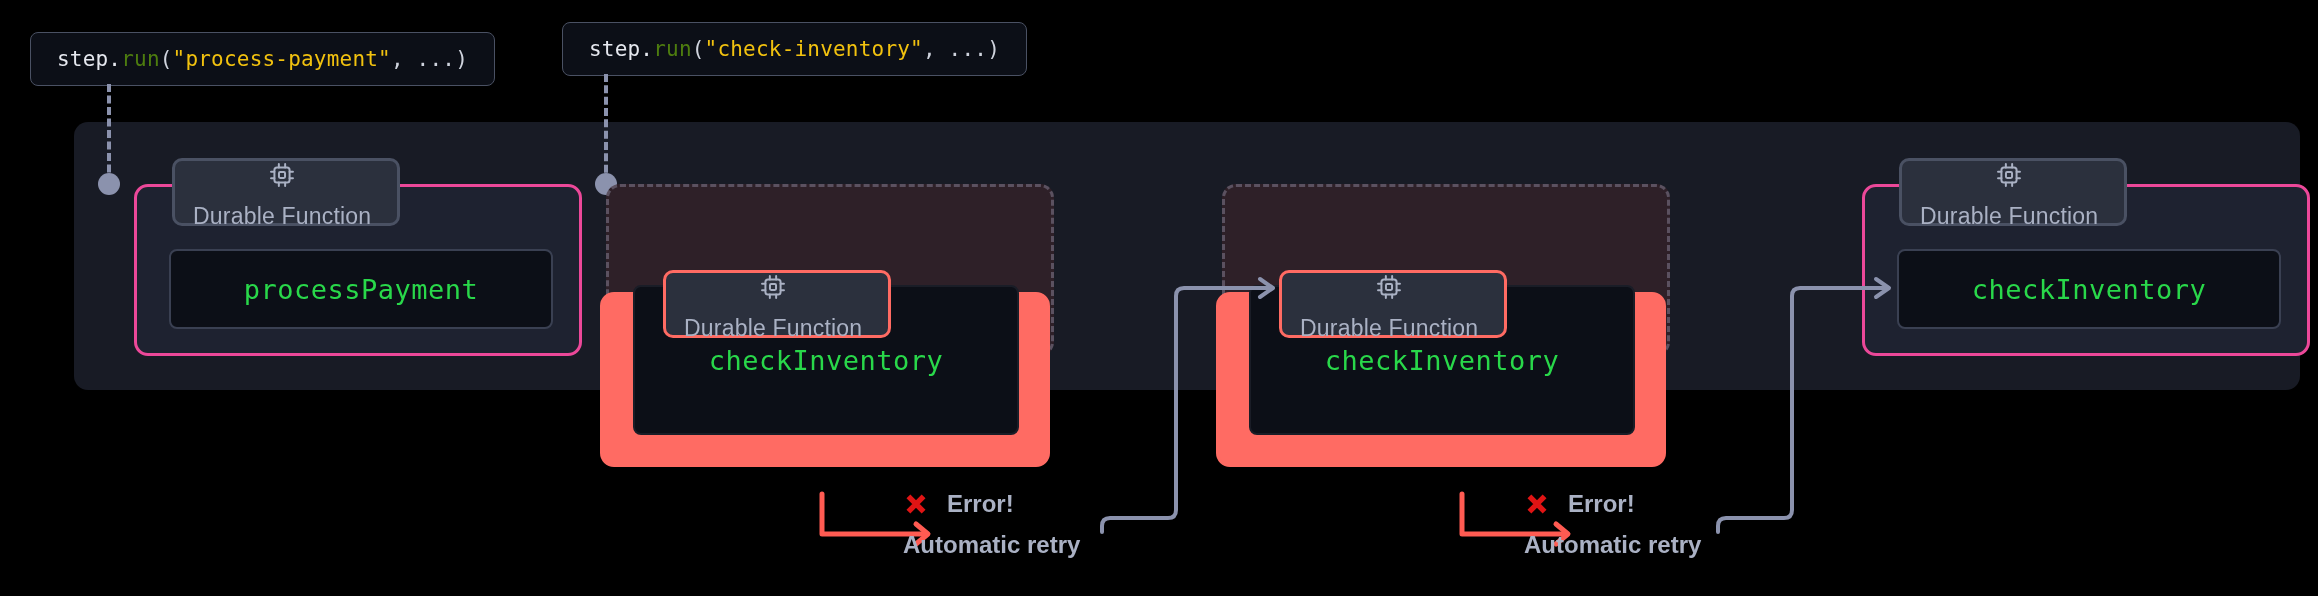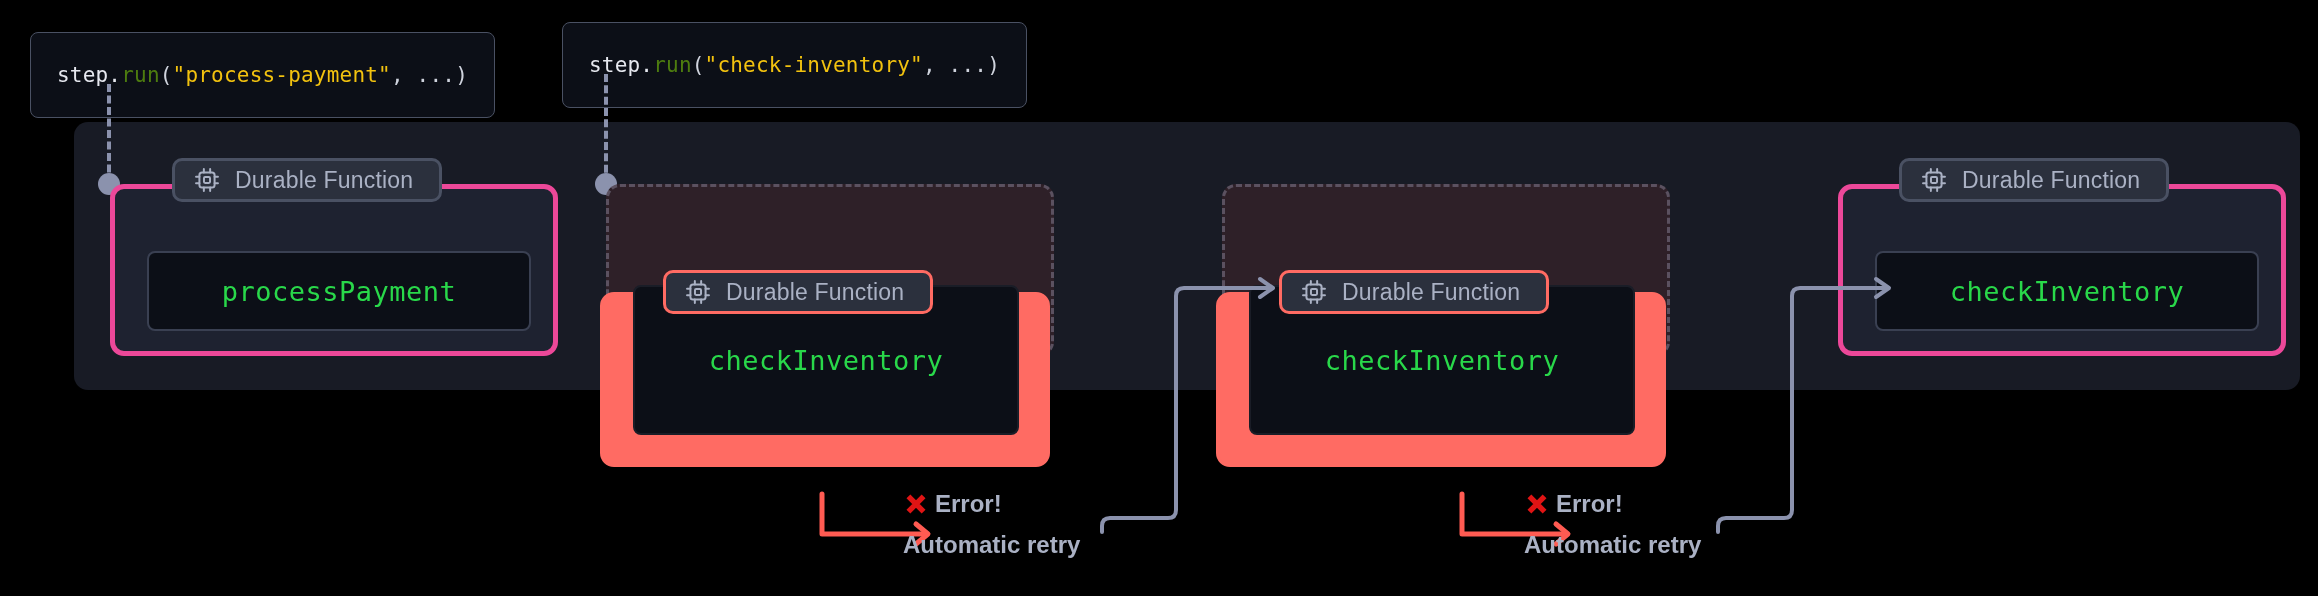--- a/index.html
+++ b/index.html
@@ -8,21 +8,21 @@
     font-family:"Liberation Sans",sans-serif;
   }
   .stage{position:absolute;inset:0;}
 
   
   .code-label{
     position:absolute;
     background:#0c0f17;
     border:1px solid #4a5163;
     border-radius:8px;
-    padding:16px 26px;
+    padding:0 26px;
     height:52px;
     display:flex;align-items:center;
     font-family:"DejaVu Sans Mono","Liberation Mono",monospace;
     font-size:21px;
     letter-spacing:.2px;
     white-space:nowrap;
   }
   .tok-plain{color:#e6e8ef;}
   .tok-fn{color:#4d7c0f;}
   .tok-punc{color:#cfd3dd;}
@@ -42,42 +42,44 @@
   .panel{
     position:absolute;
     background:#181b25;
     border-radius:14px;
   }
 
   
   .card{position:absolute;border-radius:14px;box-sizing:border-box;}
   .card.ok{
     background:#1e2230;
-    border:5px solid #ec4899;
+    border:3px solid #ec4899;
+    margin-left:24px;
   }
   .card.ghost{
     background:#2e2028;
     border:3px dashed #5b5160;
   }
   .card.fail{
     background:#ff6b63;
     border:3px solid #ff6b63;
   }
 
   
   .pill{
     position:absolute;
     display:flex;align-items:center;gap:14px;
-    height:44px;
+    height:68px;
     padding:0 26px 0 18px;
     border-radius:10px;
     background:#2b303d;
     box-sizing:border-box;
     border:3px solid #4a5163;
     white-space:nowrap;
+    flex-direction:column;
   }
   .pill.fail-pill{border-color:#ff6b63;background:#2b303d;}
   .pill-label{color:#aab1c4;font-size:23px;letter-spacing:.2px;}
   .chip-ico{width:28px;height:28px;display:block;}
 
   
   .fnbody{
     position:absolute;
     background:#0c0f17;
     border:2px solid #3a4052;
@@ -87,21 +89,21 @@
     color:#29d84a;
     font-family:"DejaVu Sans Mono","Liberation Mono",monospace;
     font-size:27px;
     letter-spacing:.5px;
   }
   .fnbody.on-fail{border-color:#1a1d27;}
 
   
   .err-group{position:absolute;}
   .err-line1{
-    display:flex;align-items:center;gap:6px;
+    display:flex;align-items:center;gap:18px;
     font-size:24px;font-weight:bold;color:#aab1c4;
     white-space:nowrap;
   }
   .x-ico{width:26px;height:26px;display:block;}
   .err-line2{
     margin-top:13px;
     font-size:24px;font-weight:bold;color:#aab1c4;white-space:nowrap;
   }
   svg.conn{position:absolute;overflow:visible;}
 </style>

